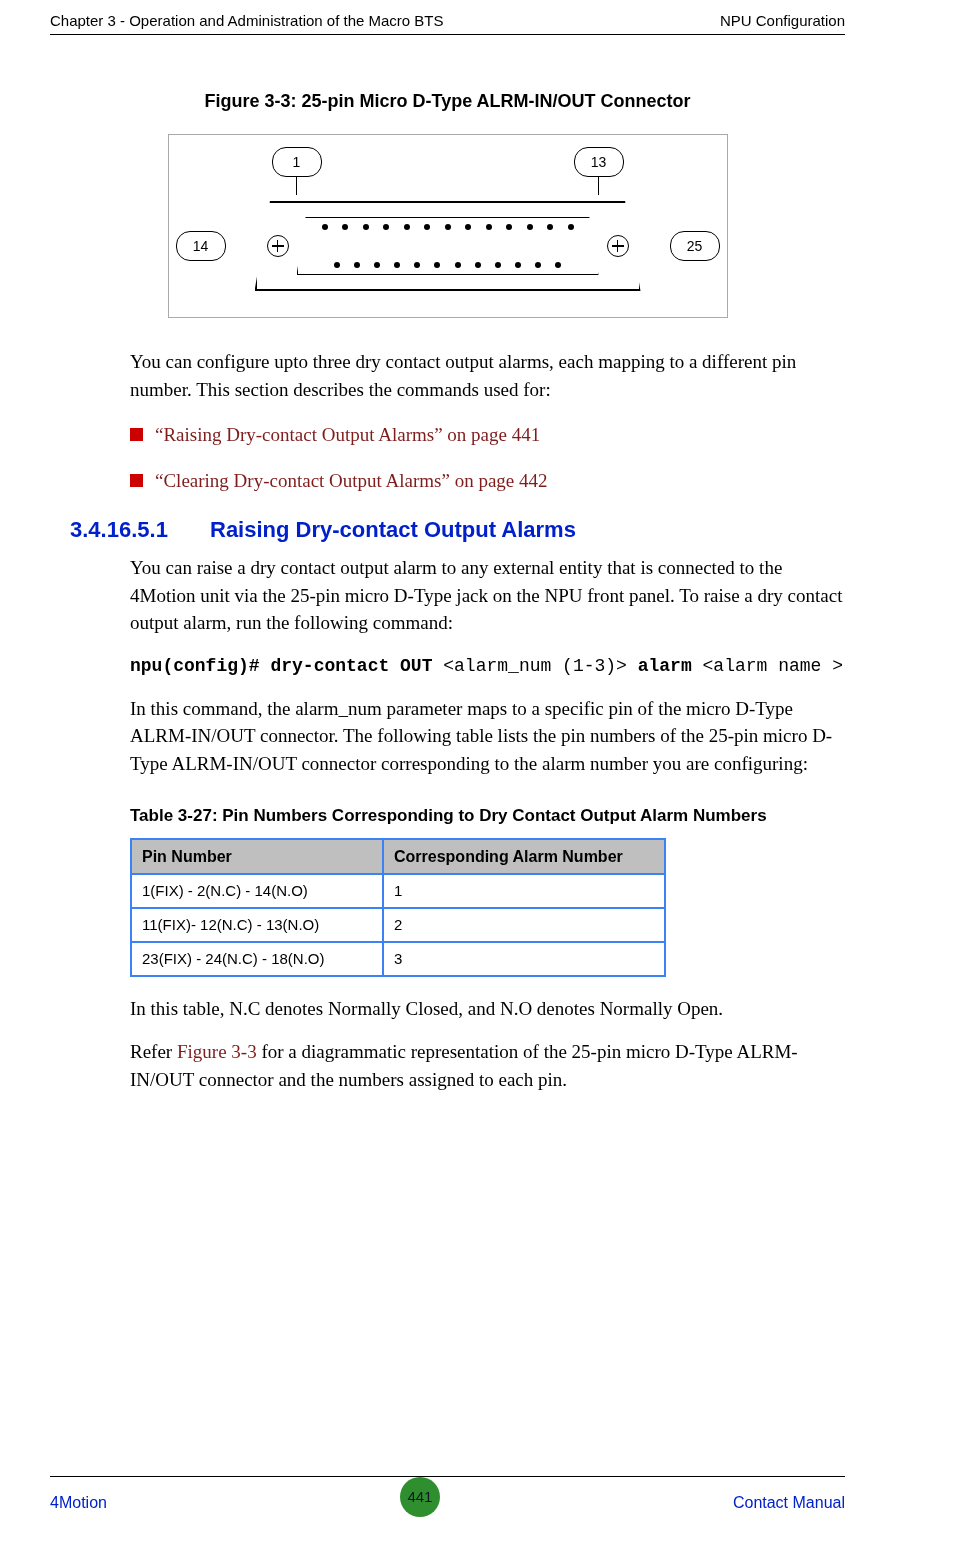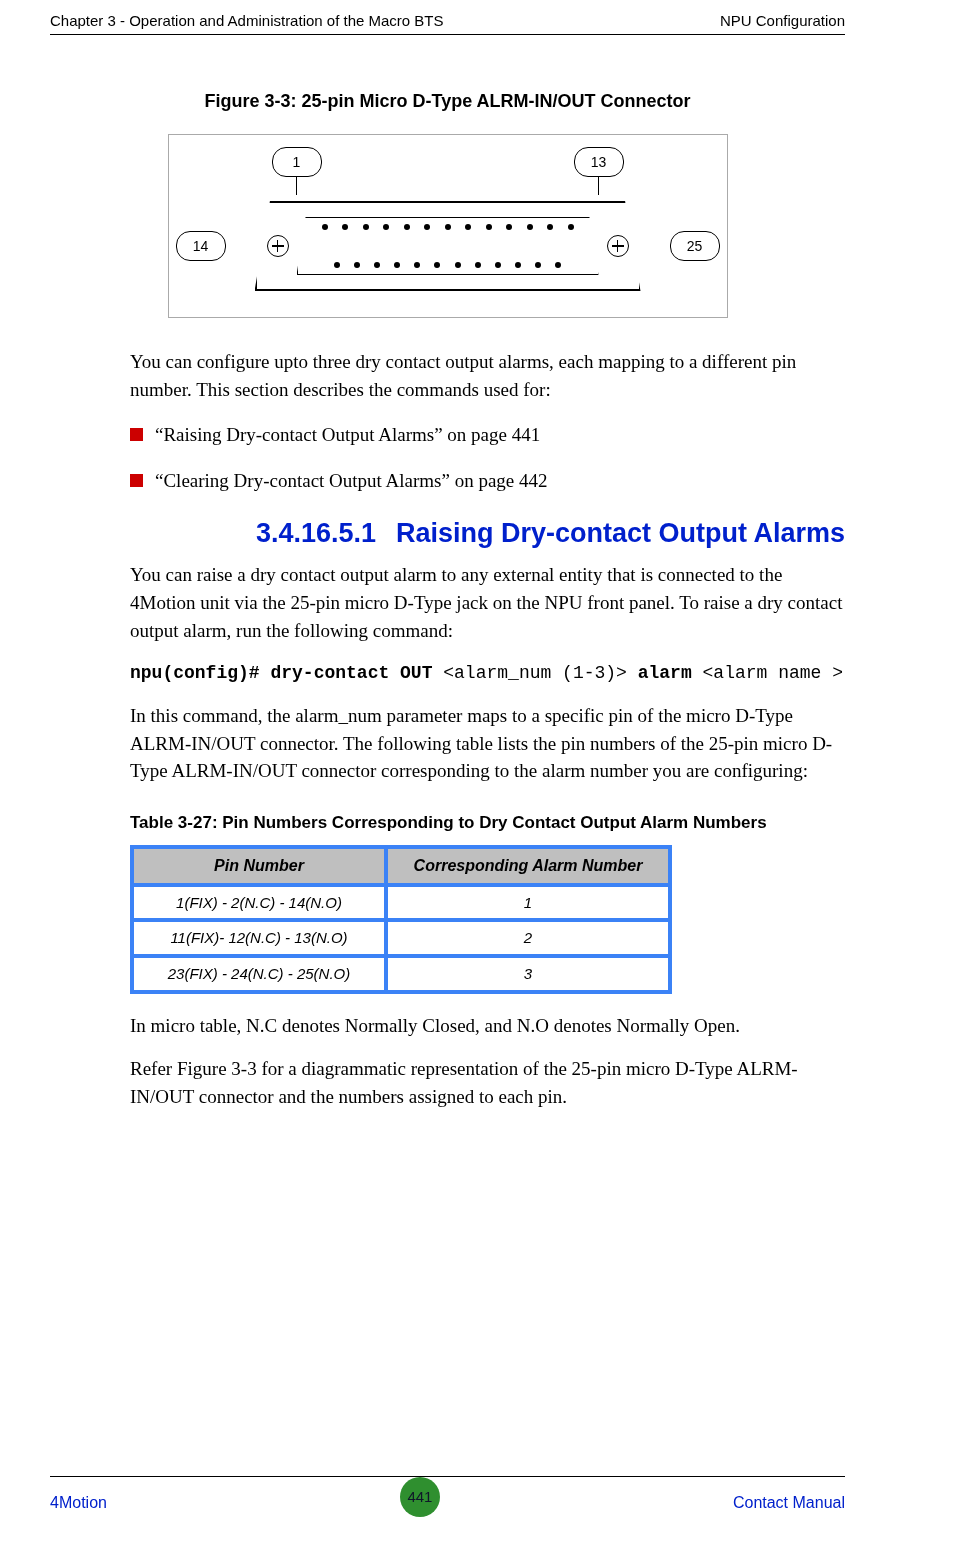--- a/index.html
+++ b/index.html
@@ -118,29 +118,28 @@
   }
   .body-text p { margin: 0 0 16px 0; }
   .bullets { margin: 12px 0 18px 0; }
   .bullet-row {
     display: flex; align-items: center;
     margin: 18px 0;
   }
   .bullet-sq {
     width: 13px; height: 13px; background: #cc0000; margin-right: 12px; flex: none;
   }
-  .link { color: #000000; }
+  .link { color: #7f1d1d; }
   .section-heading {
     display: flex;
     font-family: Arial, Helvetica, sans-serif;
     font-weight: bold;
     color: #0020cc;
-    font-size: 27px;
+    font-size: 22px;
     margin: 20px 0 8px 0;
-    justify-content: flex-end;
   }
   .sec-num { width: 140px; flex: none; margin-left: -60px;}
   .cmd {
     font-family: 'Courier New', monospace;
     font-size: 18px;
     white-space: pre;
     margin: 10px 0 16px 0;
   }
   .cmd .pl { font-weight: normal; }
   .table-caption {
@@ -149,24 +148,23 @@
     font-size: 17px;
     margin: 26px 0 10px 0;
   }
   table.pin-table {
     border-collapse: collapse;
     font-family: Arial, Helvetica, sans-serif;
     font-size: 15px;
     margin: 0 0 18px 0;
   }
   table.pin-table th, table.pin-table td {
-    border: 4px solid #3b82f6;
+    border: 2px solid #3b82f6;
     padding: 5px 10px;
-    text-align: center;
-    font-style: italic;
+    text-align: left;
   }
   table.pin-table th {
     background: #bfbfbf;
     font-weight: bold;
     font-size: 16px;
   }
   table.pin-table th:first-child, table.pin-table td:first-child { width: 230px;}
   table.pin-table th:last-child, table.pin-table td:last-child { width: 260px;}
   .footer {
     position: absolute;
@@ -297,27 +295,27 @@
         <tbody>
           <tr>
             <td>1(FIX) - 2(N.C) - 14(N.O)</td>
             <td>1</td>
           </tr>
           <tr>
             <td>11(FIX)- 12(N.C) - 13(N.O)</td>
             <td>2</td>
           </tr>
           <tr>
-            <td>23(FIX) - 24(N.C) - 25(N.O)</td>
+            <td>23(FIX) - 24(N.C) - 18(N.O)</td>
             <td>3</td>
           </tr>
         </tbody>
       </table>
 
-      <p>In micro table, N.C denotes Normally Closed, and N.O denotes Normally Open.</p>
+      <p>In this table, N.C denotes Normally Closed, and N.O denotes Normally Open.</p>
 
       <p>
         <span>Refer </span><span class="link">Figure 3-3</span><span> for a diagrammatic representation of the 25-pin micro D-Type ALRM-IN/OUT connector and the numbers assigned to each pin.</span>
       </p>
 
     </div>
   </div>
 
   <div class="footer">
     <span>4Motion</span>

